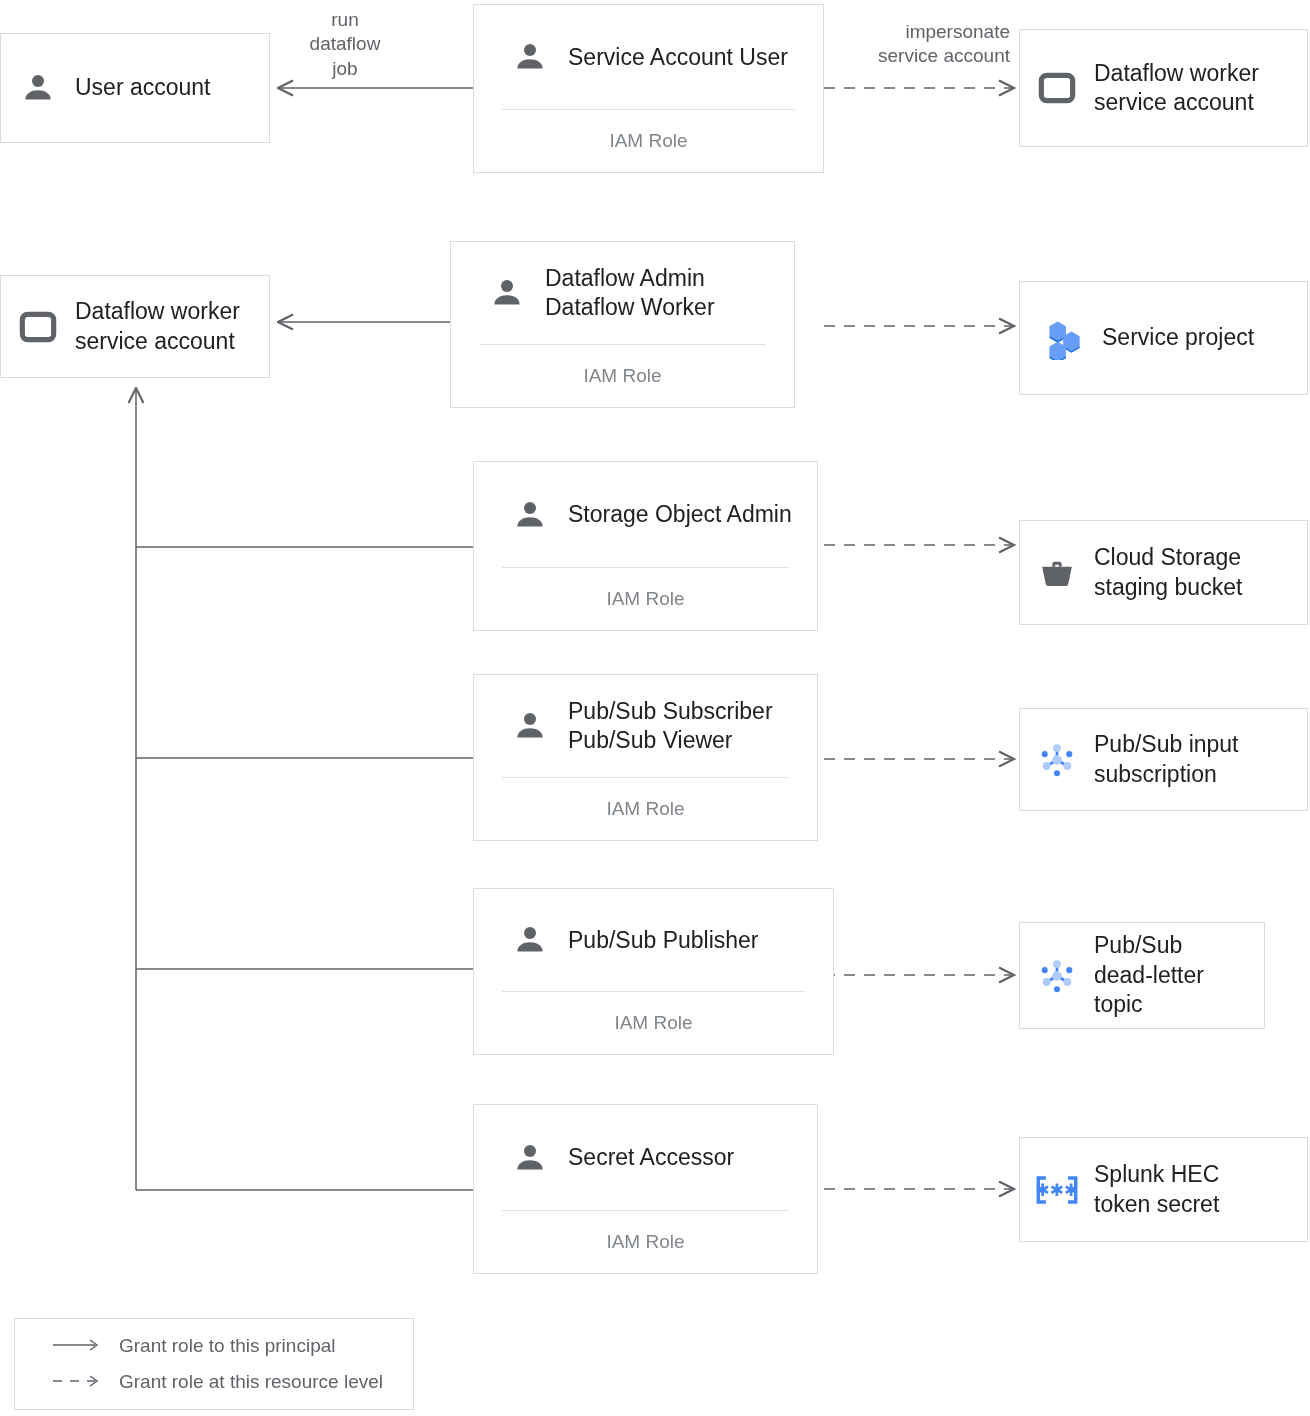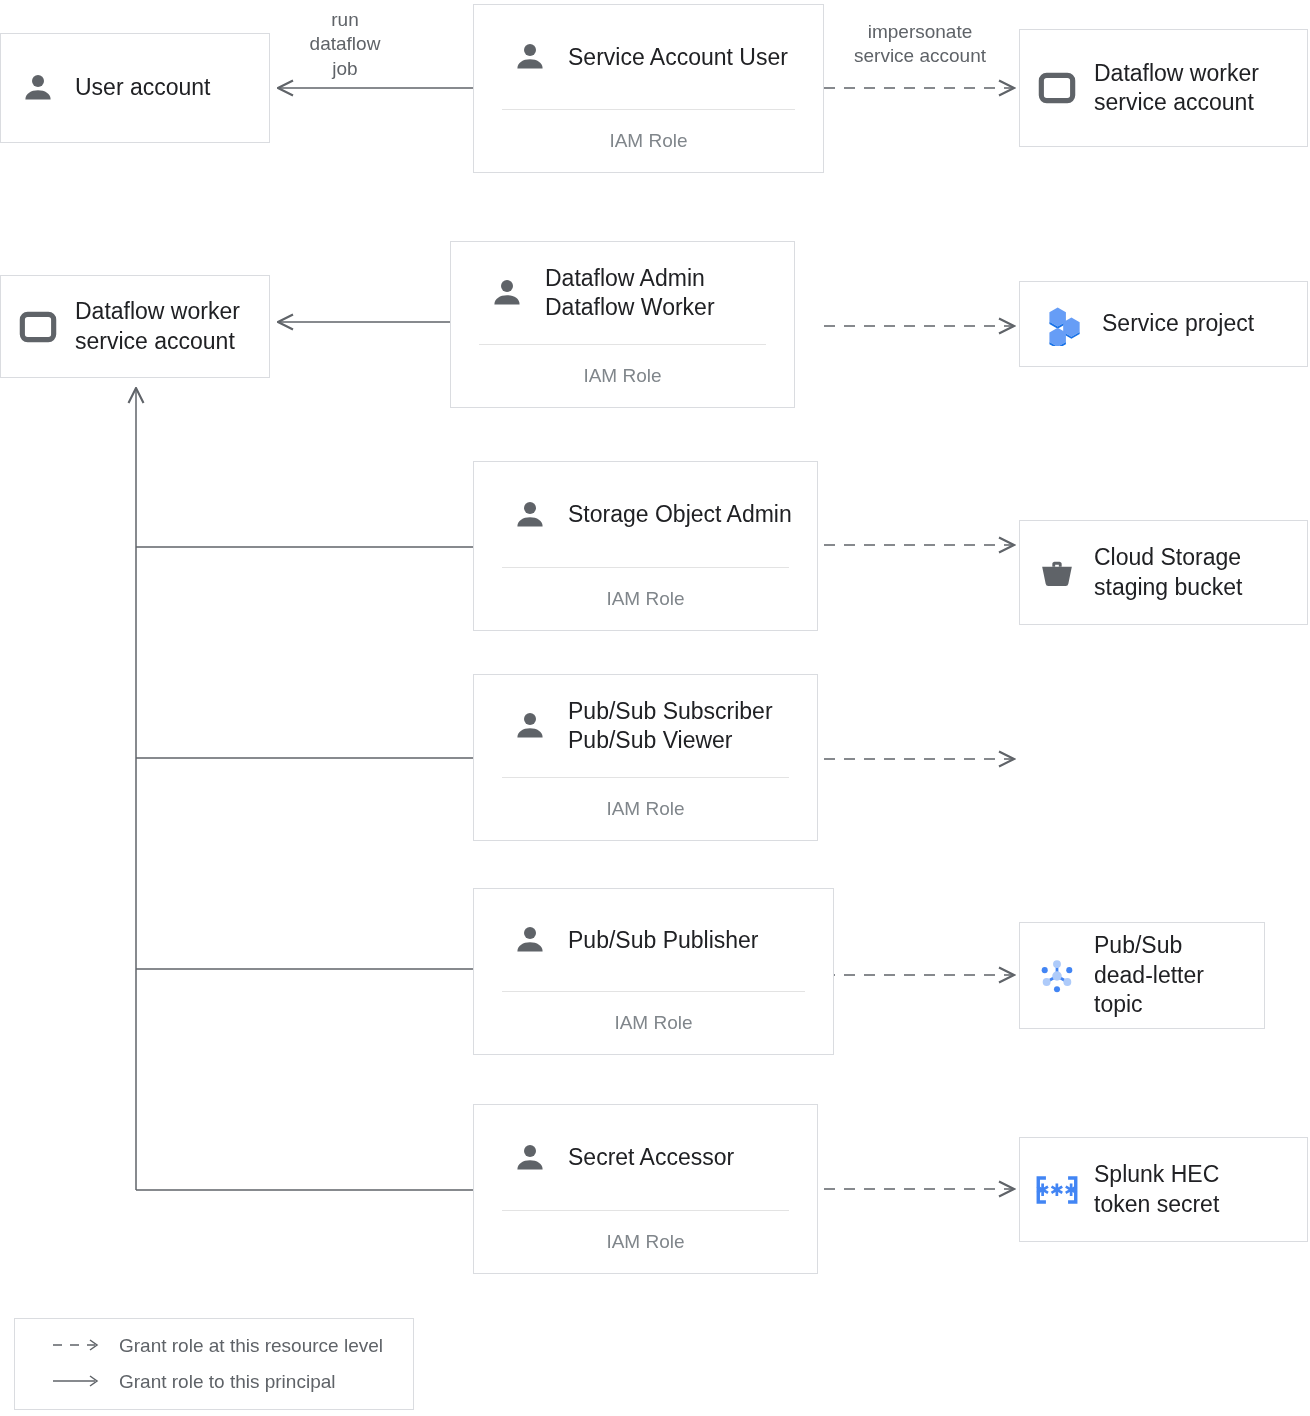--- a/index.html
+++ b/index.html
@@ -202,21 +202,21 @@
           <circle cx="12" cy="7.4" r="4" fill="#5f6368"></circle>
           <path d="M3.6 19.6c0-3.9 3.8-6.1 8.4-6.1s8.4 2.2 8.4 6.1z" fill="#5f6368"></path>
         </svg>
       </span>
       <span class="rname">Service Account User</span>
     </div>
     <div class="divider"></div>
     <div class="foot">IAM Role</div>
   </div>
 
-  <div class="edge-label" style="left:830px; top:20px; width:180px;">impersonate
+  <div class="edge-label" style="left:830px; top:20px; width:180px;text-align:right;">impersonate
 service account</div>
 
   <div class="box entity" style="left:1019px; top:29px; width:289px; height:118px;">
     <span class="ico">
       <svg width="40" height="40" viewBox="0 0 24 24" aria-hidden="true">
         <rect x="2.6" y="4.4" width="18.8" height="15.2" rx="3.2" ry="3.2" fill="none" stroke="#5f6368" stroke-width="3.1"></rect>
       </svg>
     </span>
     <span class="lbl">Dataflow worker
 service account</span>
@@ -240,21 +240,21 @@
           <path d="M3.6 19.6c0-3.9 3.8-6.1 8.4-6.1s8.4 2.2 8.4 6.1z" fill="#5f6368"></path>
         </svg>
       </span>
       <span class="rname">Dataflow Admin
 Dataflow Worker</span>
     </div>
     <div class="divider"></div>
     <div class="foot">IAM Role</div>
   </div>
 
-  <div class="box entity" style="left:1019px; top:281px; width:289px; height:86px;padding-left:22px;">
+  <div class="box entity" style="left:1019px; top:281px; width:289px; height:114px;padding-left:22px;">
     <span class="ico">
       <svg width="44" height="44" viewBox="0 0 48 48" aria-hidden="true">
         <g>
           <polygon points="16,6 25,11.2 25,21.6 16,26.8 7,21.6 7,11.2" fill="#669df6"></polygon>
           <polygon points="16,26.8 25,21.6 25,24 16,29.2 7,24 7,21.6" fill="#1a73e8"></polygon>
           <polygon points="31,17 40,22.2 40,32.6 31,37.8 22,32.6 22,22.2" fill="#669df6"></polygon>
           <polygon points="31,37.8 40,32.6 40,35 31,40.2 22,35 22,32.6" fill="#1a73e8"></polygon>
           <polygon points="16,28 25,33.2 25,43.6 16,48.8 7,43.6 7,33.2" fill="#669df6"></polygon>
           <polygon points="16,48.8 25,43.6 25,46 16,51.2 7,46 7,43.6" fill="#1a73e8"></polygon>
         </g>
@@ -296,52 +296,72 @@
           <path d="M3.6 19.6c0-3.9 3.8-6.1 8.4-6.1s8.4 2.2 8.4 6.1z" fill="#5f6368"></path>
         </svg>
       </span>
       <span class="rname">Pub/Sub Subscriber
 Pub/Sub Viewer</span>
     </div>
     <div class="divider"></div>
     <div class="foot">IAM Role</div>
   </div>
 
-
-  <div class="box rolecard" style="left:473px; top:888px; width:361px; height:167px;text-align:right;">
-    <div class="top">
-      <span class="ico">
-        <svg width="36" height="36" viewBox="0 0 24 24" aria-hidden="true">
-          <circle cx="12" cy="7.4" r="4" fill="#5f6368"></circle>
-          <path d="M3.6 19.6c0-3.9 3.8-6.1 8.4-6.1s8.4 2.2 8.4 6.1z" fill="#5f6368"></path>
-        </svg>
-      </span>
-      <span class="rname">Pub/Sub Publisher</span>
-    </div>
-    <div class="divider"></div>
-    <div class="foot">IAM Role</div>
-  </div>
-
-  <div class="box entity" style="left:1019px; top:922px; width:246px; height:107px;">
+  <div class="box entity" style="left:1019px; top:708px; width:289px; height:103px;">
     <span class="ico">
       <svg width="44" height="44" viewBox="0 0 48 48" aria-hidden="true">
         <g stroke="#4285f4" stroke-width="3" stroke-linecap="round">
           <line x1="24" y1="24" x2="24" y2="12"></line>
           <line x1="24" y1="24" x2="13.6" y2="30"></line>
           <line x1="24" y1="24" x2="34.4" y2="30"></line>
         </g>
         <circle cx="24" cy="24" r="5.2" fill="#aecbfa"></circle>
         <circle cx="24" cy="11" r="4.3" fill="#aecbfa"></circle>
         <circle cx="12.7" cy="30.5" r="4.3" fill="#aecbfa"></circle>
         <circle cx="35.3" cy="30.5" r="4.3" fill="#aecbfa"></circle>
         <circle cx="10.6" cy="17.6" r="3.3" fill="#4285f4"></circle>
         <circle cx="37.4" cy="17.6" r="3.3" fill="#4285f4"></circle>
         <circle cx="24" cy="38.4" r="3.3" fill="#4285f4"></circle>
       </svg>
     </span>
+    <span class="lbl">Pub/Sub input
+subscription</span>
+  </div>
+
+  <div class="box rolecard" style="left:473px; top:888px; width:361px; height:167px;text-align:right;">
+    <div class="top">
+      <span class="ico">
+        <svg width="36" height="36" viewBox="0 0 24 24" aria-hidden="true">
+          <circle cx="12" cy="7.4" r="4" fill="#5f6368"></circle>
+          <path d="M3.6 19.6c0-3.9 3.8-6.1 8.4-6.1s8.4 2.2 8.4 6.1z" fill="#5f6368"></path>
+        </svg>
+      </span>
+      <span class="rname">Pub/Sub Publisher</span>
+    </div>
+    <div class="divider"></div>
+    <div class="foot">IAM Role</div>
+  </div>
+
+  <div class="box entity" style="left:1019px; top:922px; width:246px; height:107px;">
+    <span class="ico">
+      <svg width="44" height="44" viewBox="0 0 48 48" aria-hidden="true">
+        <g stroke="#4285f4" stroke-width="3" stroke-linecap="round">
+          <line x1="24" y1="24" x2="24" y2="12"></line>
+          <line x1="24" y1="24" x2="13.6" y2="30"></line>
+          <line x1="24" y1="24" x2="34.4" y2="30"></line>
+        </g>
+        <circle cx="24" cy="24" r="5.2" fill="#aecbfa"></circle>
+        <circle cx="24" cy="11" r="4.3" fill="#aecbfa"></circle>
+        <circle cx="12.7" cy="30.5" r="4.3" fill="#aecbfa"></circle>
+        <circle cx="35.3" cy="30.5" r="4.3" fill="#aecbfa"></circle>
+        <circle cx="10.6" cy="17.6" r="3.3" fill="#4285f4"></circle>
+        <circle cx="37.4" cy="17.6" r="3.3" fill="#4285f4"></circle>
+        <circle cx="24" cy="38.4" r="3.3" fill="#4285f4"></circle>
+      </svg>
+    </span>
     <span class="lbl">Pub/Sub
 dead-letter topic</span>
   </div>
 
   <div class="box rolecard" style="left:473px; top:1104px; width:345px; height:170px;">
     <div class="top">
       <span class="ico">
         <svg width="36" height="36" viewBox="0 0 24 24" aria-hidden="true">
           <circle cx="12" cy="7.4" r="4" fill="#5f6368"></circle>
           <path d="M3.6 19.6c0-3.9 3.8-6.1 8.4-6.1s8.4 2.2 8.4 6.1z" fill="#5f6368"></path>
@@ -366,30 +386,30 @@
       </svg>
     </span>
     <span class="lbl">Splunk HEC
 token secret</span>
   </div>
 
   <div id="legend">
     <div class="legend-row">
       <span class="legend-key">
         <svg width="52" height="16" viewBox="0 0 52 16" aria-hidden="true">
-          <line x1="2" y1="8" x2="44" y2="8" stroke="#5f6368" stroke-width="1.5" stroke-dasharray="9 8"></line>
+          <line x1="2" y1="8" x2="44" y2="8" stroke="#5f6368" stroke-width="1.5"></line>
           <path d="M39,3 L46,8 L39,13" fill="none" stroke="#5f6368" stroke-width="1.5"></path>
         </svg>
       </span>
-      <span class="legend-text">Grant role at this resource level</span>
+      <span class="legend-text">Grant role to this principal</span>
     </div>
     <div class="legend-row">
       <span class="legend-key">
         <svg width="52" height="16" viewBox="0 0 52 16" aria-hidden="true">
-          <line x1="2" y1="8" x2="44" y2="8" stroke="#5f6368" stroke-width="1.5"></line>
+          <line x1="2" y1="8" x2="44" y2="8" stroke="#5f6368" stroke-width="1.5" stroke-dasharray="9 8"></line>
           <path d="M39,3 L46,8 L39,13" fill="none" stroke="#5f6368" stroke-width="1.5"></path>
         </svg>
       </span>
-      <span class="legend-text">Grant role to this principal</span>
+      <span class="legend-text">Grant role at this resource level</span>
     </div>
   </div>
 
 </div>
 
 </body></html>

